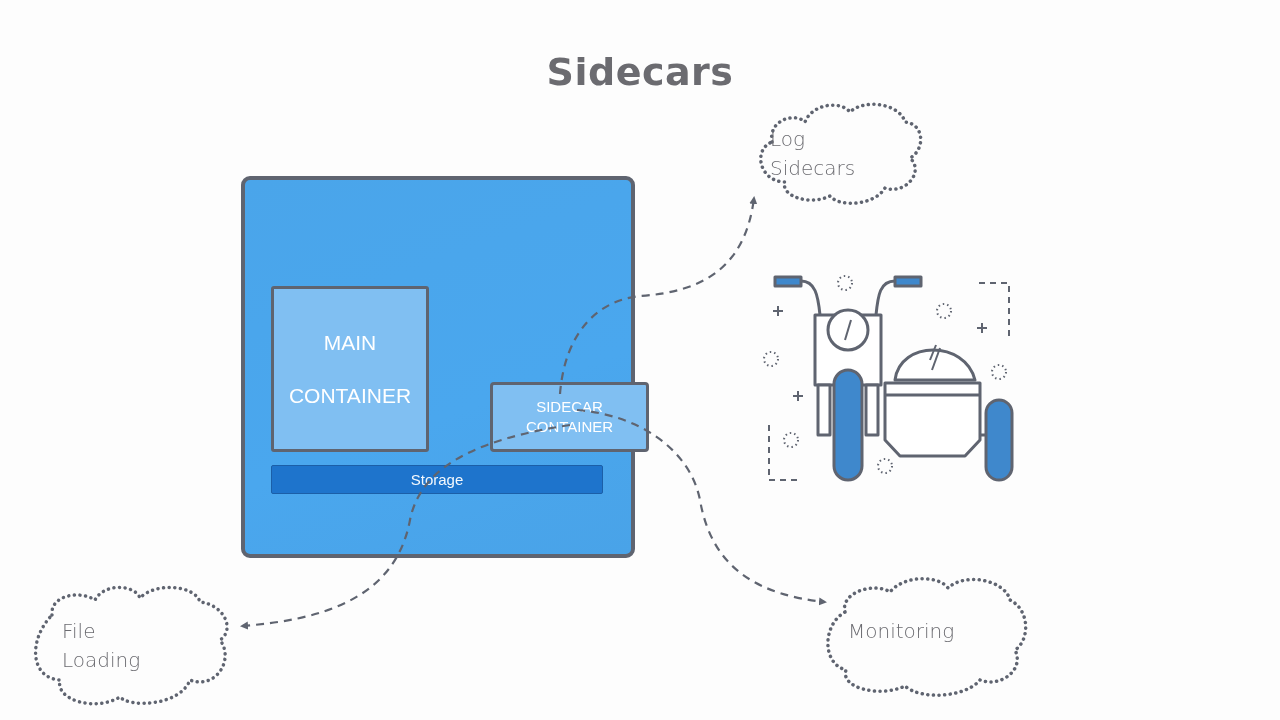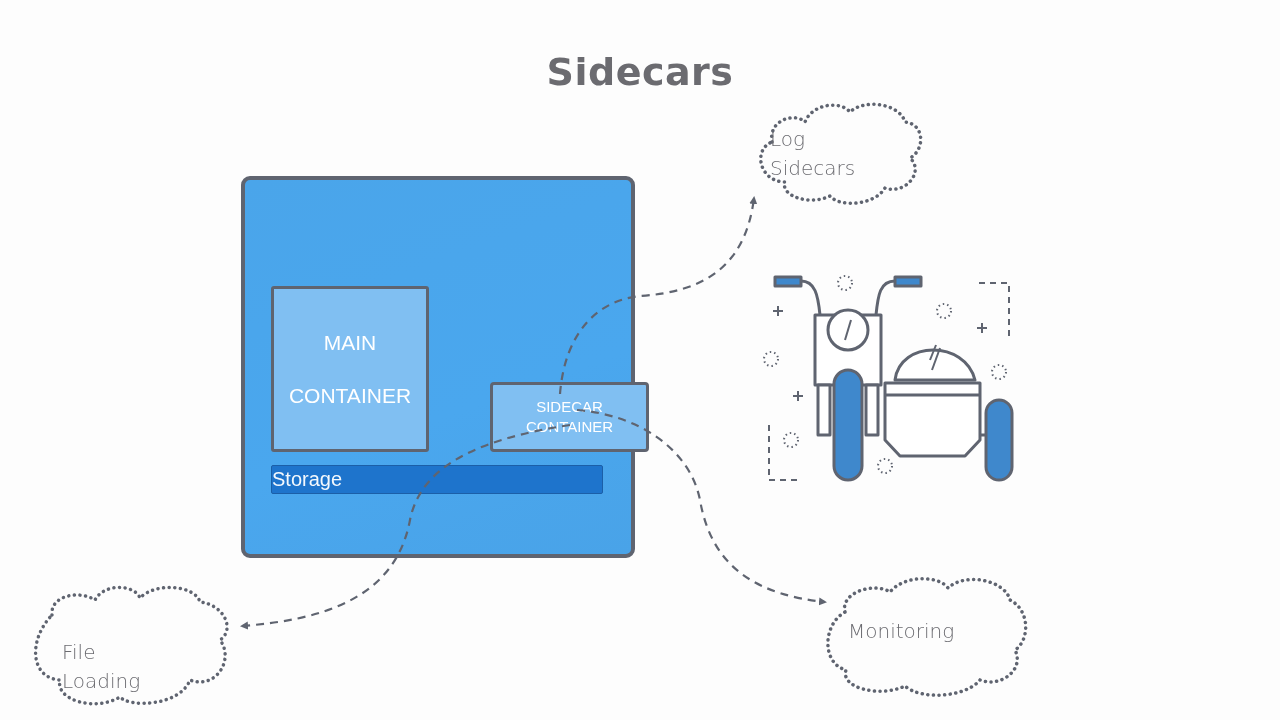--- a/index.html
+++ b/index.html
@@ -30,21 +30,21 @@
   }
   .sidecar-container {
     position: absolute; left: 201px; top: 202px; width: 153px; height: 64px;
     background: #80bff2; border: 3px solid #5f6470; border-radius: 4px;
     display: flex; flex-direction: column; align-items: center; justify-content: center;
     color: #fff; font-size: 15px; line-height: 20px; text-align: center; margin-left: 44px;
   }
   .bar {
     position: absolute; left: 26px; width: 330px; height: 27px;
     background: #1e74cc; border: 1px solid #1b5fa8; border-radius: 2px;
-    color: #f3f8fd; font-size: 20px; line-height: 27px;
+    color: #f3f8fd; font-size: 15px; text-align: center; line-height: 27px;
   }
   .bar.storage { top: 285px; }
   .bar.network { top: 322px; }
   svg.overlay { position: absolute; left: 0; top: 0; }
   .cloud-label {
     position: absolute; text-align: left; color: #6b6b70;
     font-family: "DejaVu Sans", sans-serif; font-weight: 300;
     font-size: 20px; line-height: 29px;
   }
 </style>
@@ -123,19 +123,19 @@
     <circle cx="885" cy="466" r="7" stroke-dasharray="1.5,3"></circle>
     <path d="M979,283 H1009 V340" stroke-dasharray="6,5"></path>
     <path d="M769,425 V480 H800" stroke-dasharray="6,5"></path>
   </g>
 </svg>
 
 <div class="cloud-label" style="left:770px; top:125px; width:125px;">
   <div>Log</div>
   <div>Sidecars</div>
 </div>
-<div class="cloud-label" style="left:62px; top:617px; width:125px;margin-top:21px;">
+<div class="cloud-label" style="left:62px; top:617px; width:125px;">
   <div>File</div>
   <div>Loading</div>
 </div>
 <div class="cloud-label" style="left:848px; top:617px; width:142px;">
   <div>Monitoring</div>
 </div>
 
 </body></html>

